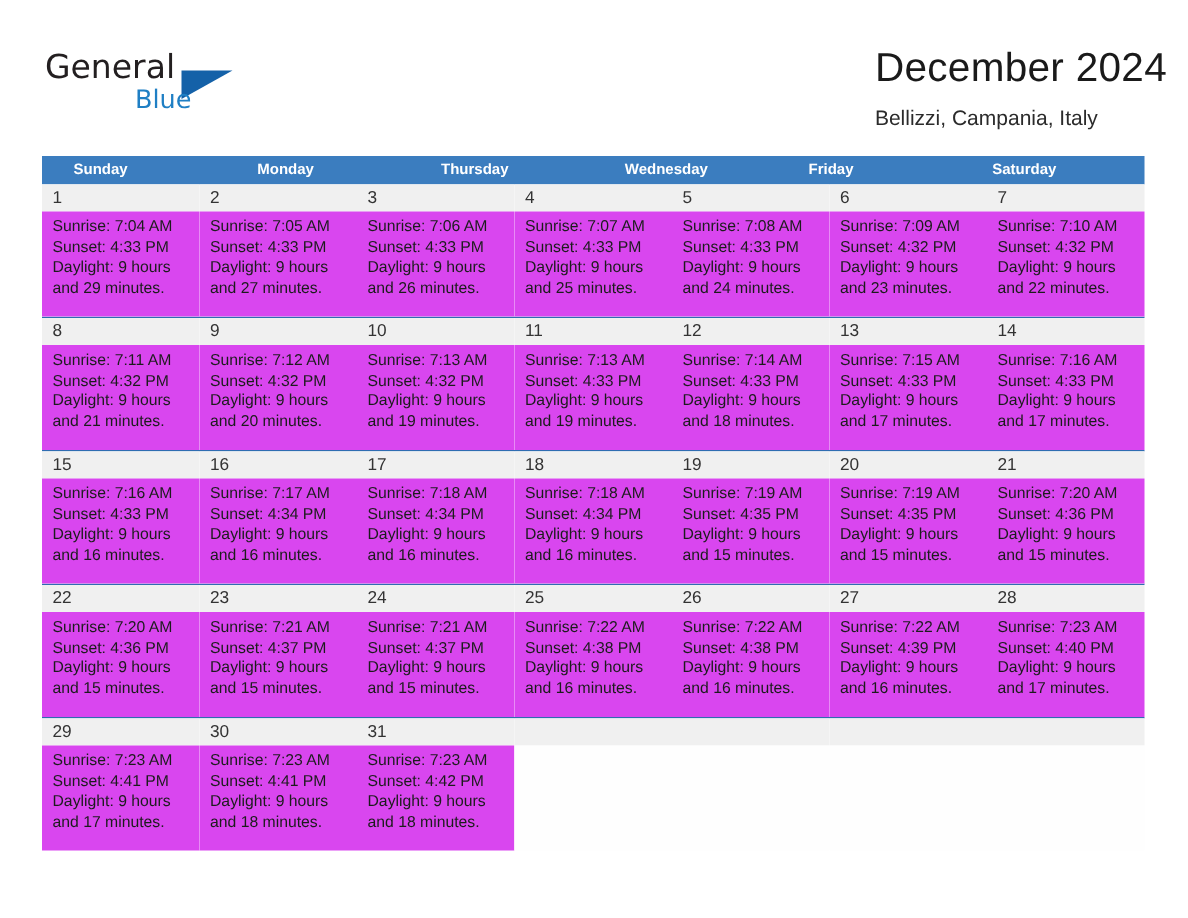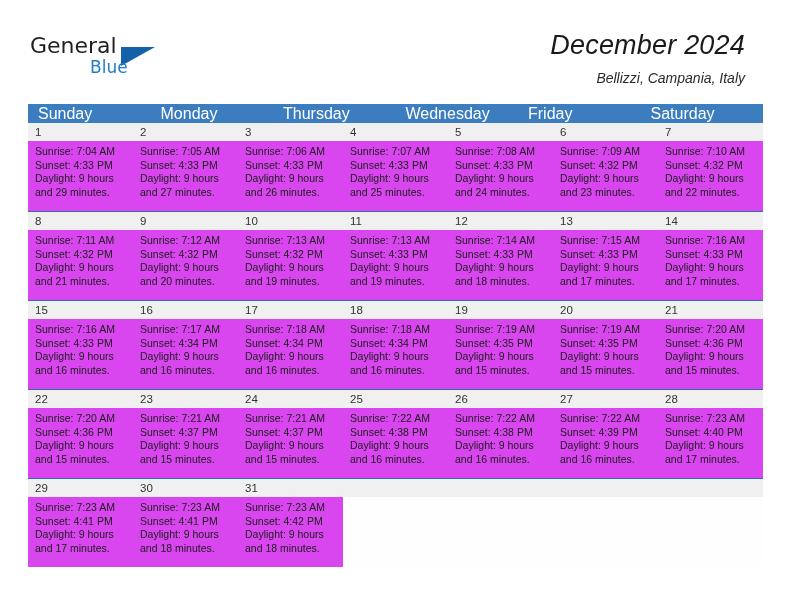--- a/index.html
+++ b/index.html
@@ -20,21 +20,21 @@
     width: 792px;
     height: 612px;
     box-sizing: border-box;
   }
 
   
   .header {
     position: absolute;
     left: 28px;
     top: 28px;
-    right: 47px;
+    right: 14px;
     height: 66px;
   }
 
   .brand {
     position: absolute;
     left: 0;
     top: 5px;
     width: 130px;
     height: 52px;
   }
@@ -66,22 +66,21 @@
     width: 0;
     height: 0;
     border-left: 34px solid #1461a8;
     border-bottom: 19px solid transparent;
   }
 
   .title-block {
     position: absolute;
     right: 0;
     top: 0;
-    text-align: right;
-    font-style: italic;
+    text-align: left;
   }
   .cal-title {
     font-size: 27px;
     font-weight: 400;
     color: #1a1a1a;
     line-height: 34px;
     letter-spacing: 0.2px;
     white-space: nowrap;
   }
   .cal-subtitle {
@@ -104,24 +103,24 @@
   .weekday-row {
     display: flex;
     width: 100%;
     background: #3b7dbf;
   }
   .weekday {
     flex: 1 1 0;
     box-sizing: border-box;
     height: 19px;
     line-height: 19px;
-    padding-left: 10px;
-    font-size: 16px;
+    padding-left: 21px;
+    font-size: 10px;
     color: #ffffff;
-    font-weight: 400;
+    font-weight: 700;
     white-space: nowrap;
     overflow: hidden;
   }
 
   .week-row {
     display: flex;
     width: 100%;
     border-top: 1.5px solid #2f6db1;
   }
   .week-row.first {

